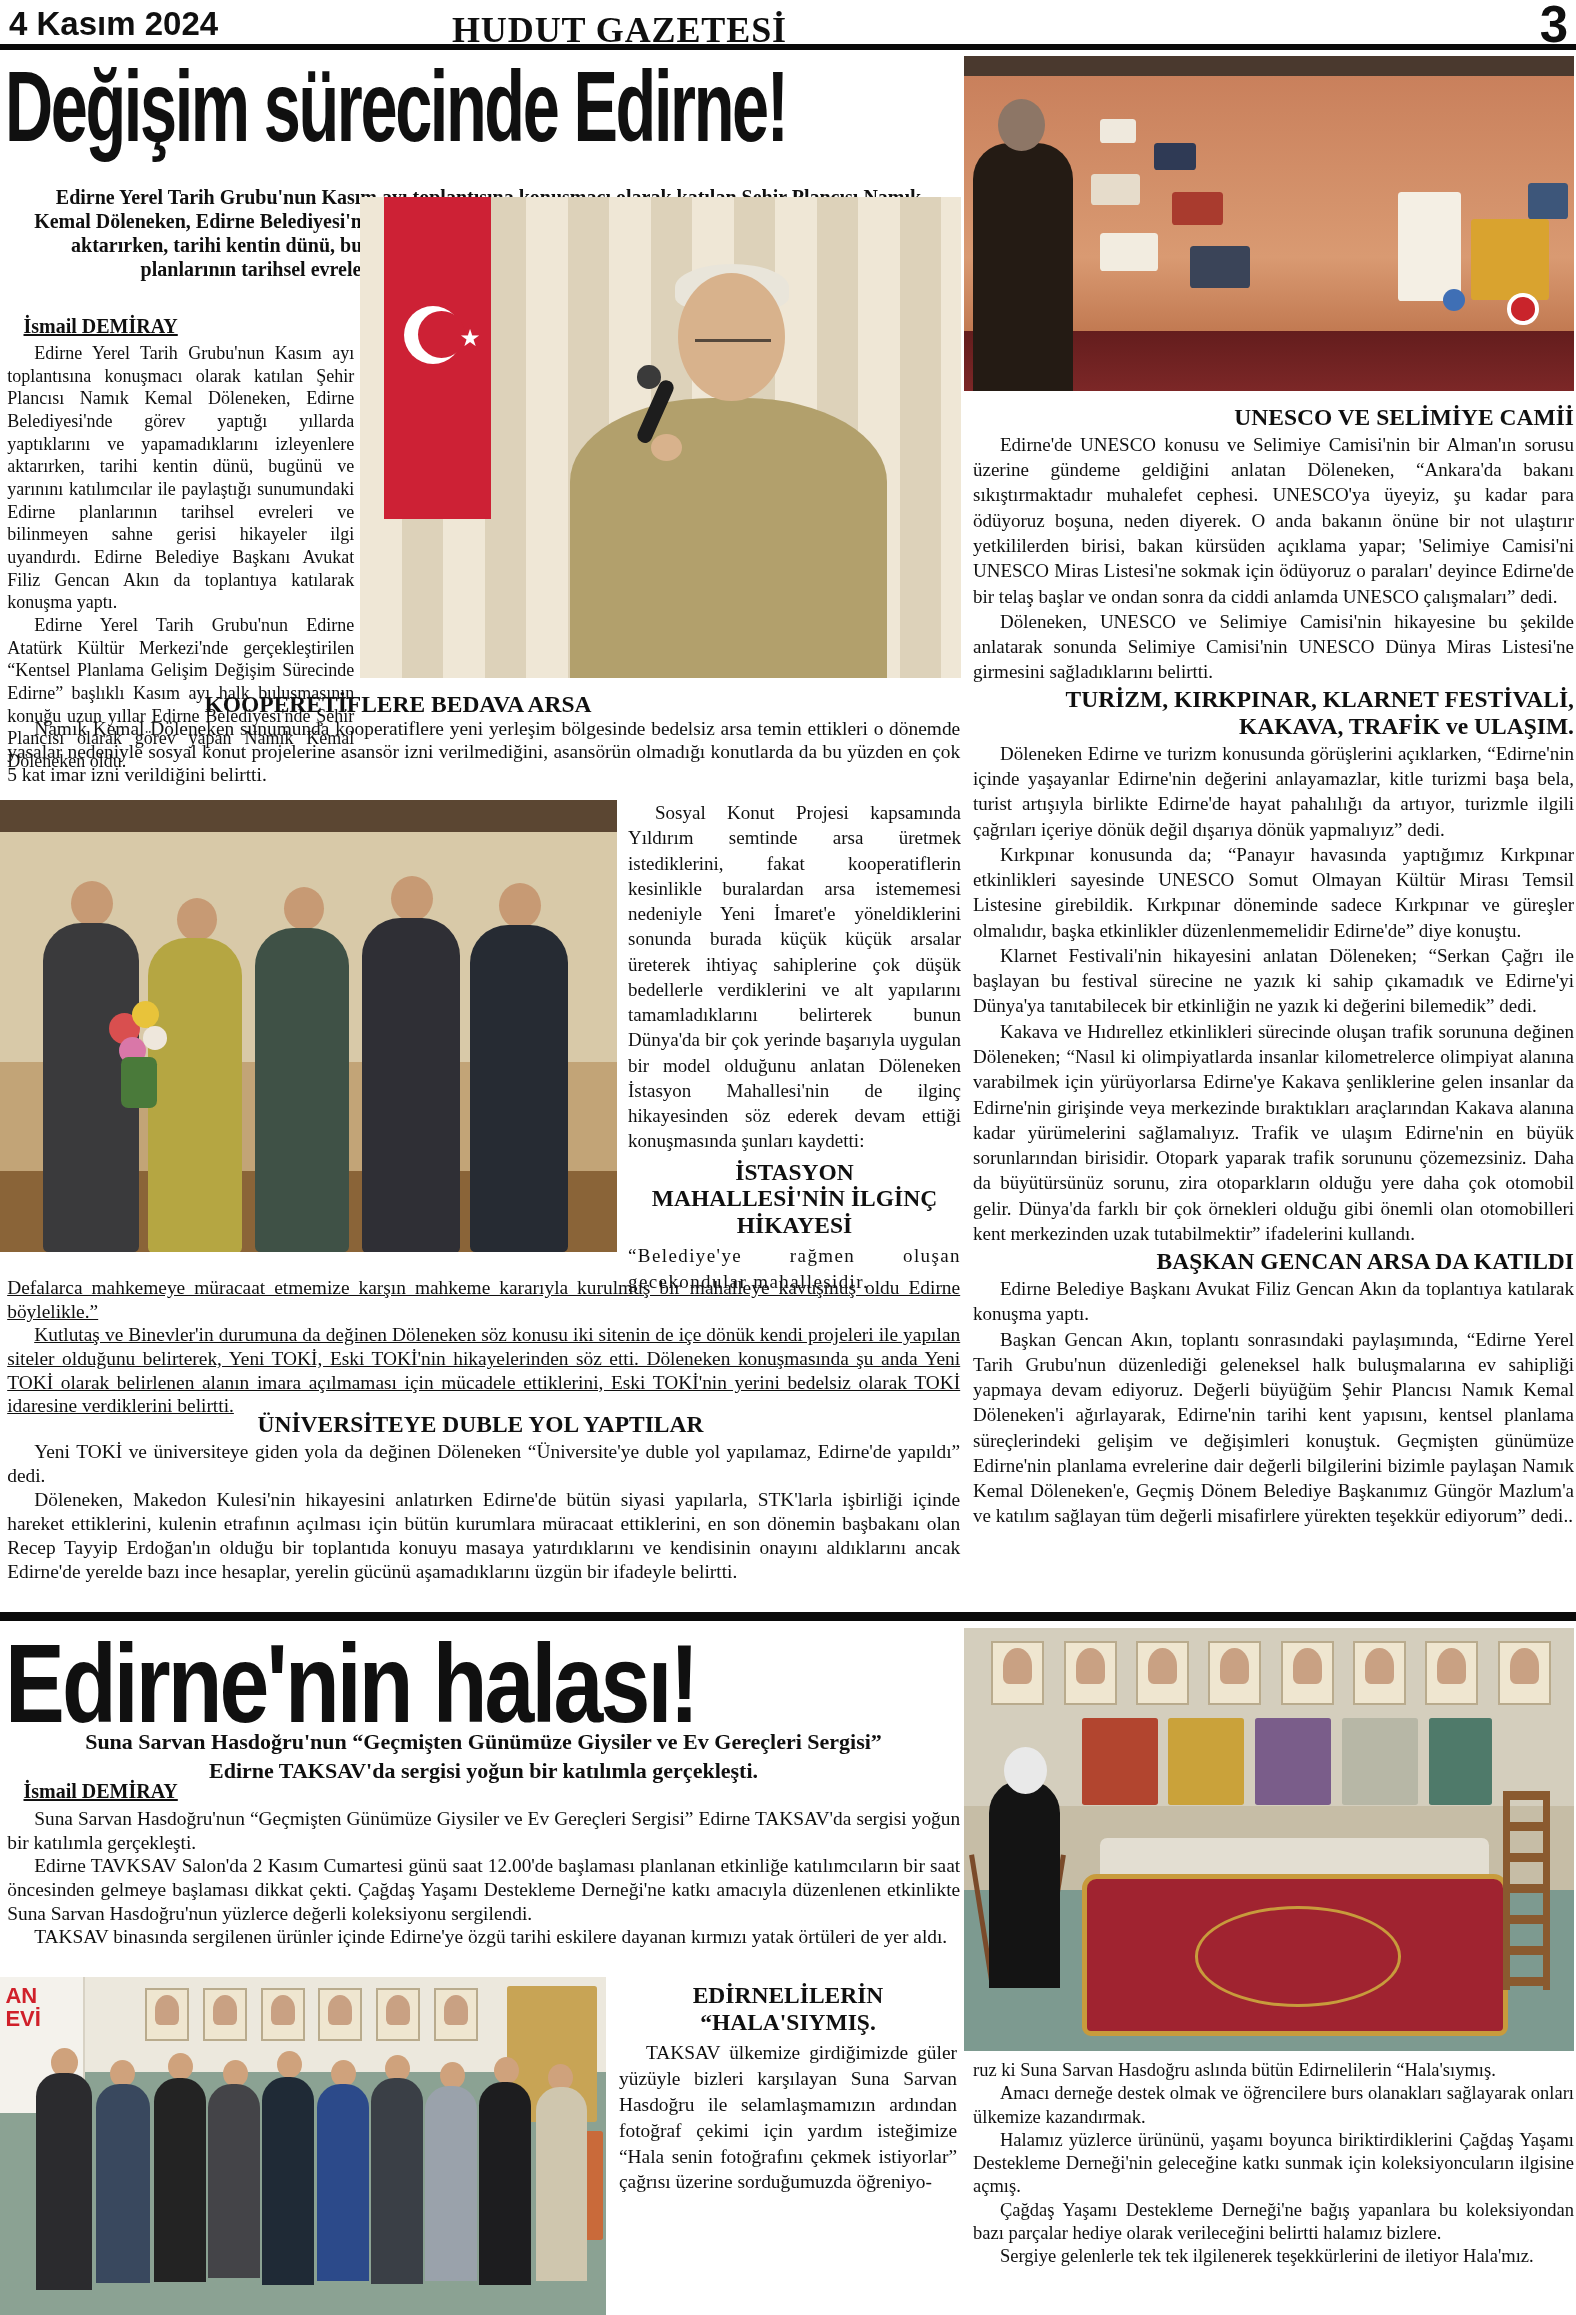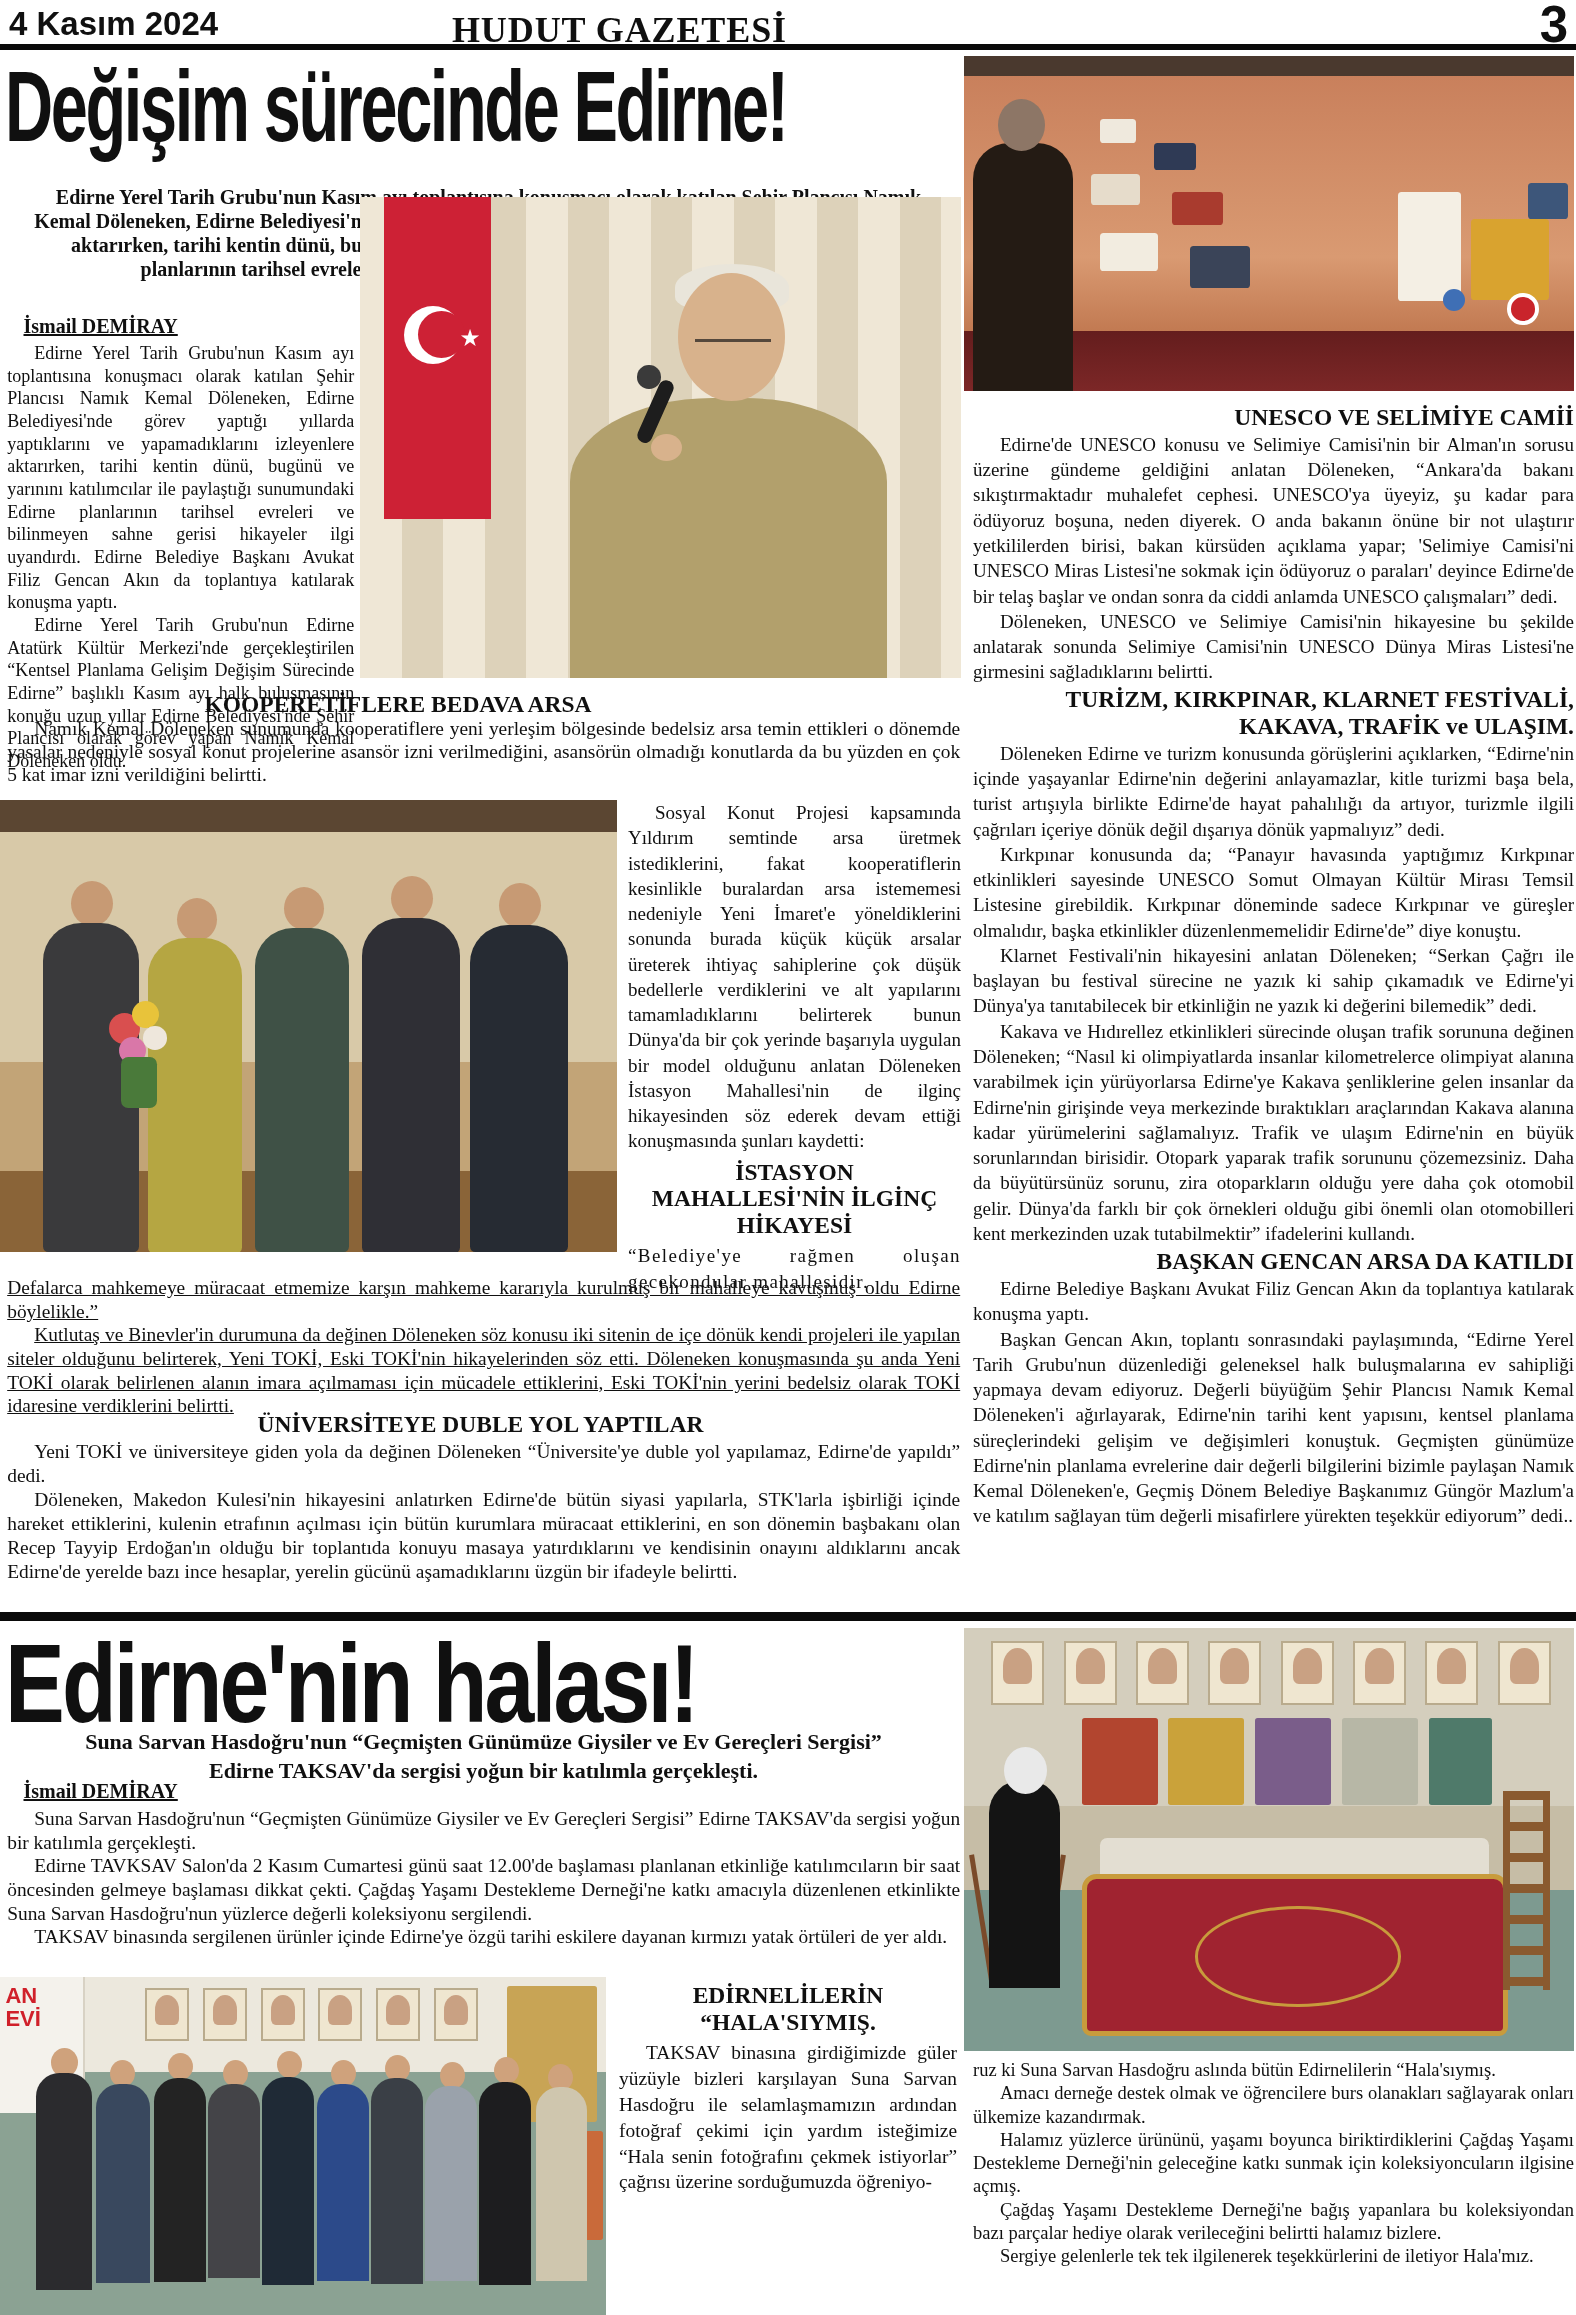--- a/index.html
+++ b/index.html
@@ -288,21 +288,21 @@
     <div class="whead" style="left:440px;top:85px;width:25px;height:27px;"></div>
     <div class="wfig" style="left:425px;top:109px;width:52px;height:195px;background:#9aa2ab;"></div>
     <div class="whead" style="left:494px;top:80px;width:25px;height:27px;"></div>
     <div class="wfig" style="left:479px;top:105px;width:52px;height:203px;background:#1d1d1f;"></div>
     <div class="whead" style="left:548px;top:87px;width:25px;height:27px;"></div>
     <div class="wfig" style="left:536px;top:110px;width:51px;height:194px;background:#cfc6ae;"></div>
   </div>
 
   <div class="abs body-t" id="midcol2">
     <div class="sec-h" style="margin:5.4px 18px;">EDİRNELİLERİN “HALA'SIYMIŞ.</div>
-    <p>TAKSAV binasına girdiğimizde güler yüzüyle bizleri karşılayan Suna Sarvan Hasdoğru ile selamlaşmamızın ardından fotoğraf çekimi için yardım isteğimize “Hala senin fotoğrafını çekmek istiyorlar” çağrısı üzerine sorduğumuzda öğreniyo-</p>
+    <p>TAKSAV ülkemize girdiğimizde güler yüzüyle bizleri karşılayan Suna Sarvan Hasdoğru ile selamlaşmamızın ardından fotoğraf çekimi için yardım isteğimize “Hala senin fotoğrafını çekmek istiyorlar” çağrısı üzerine sorduğumuzda öğreniyo-</p>
   </div>
 
   <div class="abs body-t" id="rcol2">
     <p class="noind">ruz ki Suna Sarvan Hasdoğru aslında bütün Edirnelilerin “Hala'sıymış.</p>
     <p>Amacı derneğe destek olmak ve öğrencilere burs olanakları sağlayarak onları ülkemize kazandırmak.</p>
     <p>Halamız yüzlerce ürününü, yaşamı boyunca biriktirdiklerini Çağdaş Yaşamı Destekleme Derneği'nin geleceğine katkı sunmak için koleksiyoncuların ilgisine açmış.</p>
     <p>Çağdaş Yaşamı Destekleme Derneği'ne bağış yapanlara bu koleksiyondan bazı parçalar hediye olarak verileceğini belirtti halamız bizlere.</p>
     <p>Sergiye gelenlerle tek tek ilgilenerek teşekkürlerini de iletiyor Hala'mız.</p>
   </div>
 

